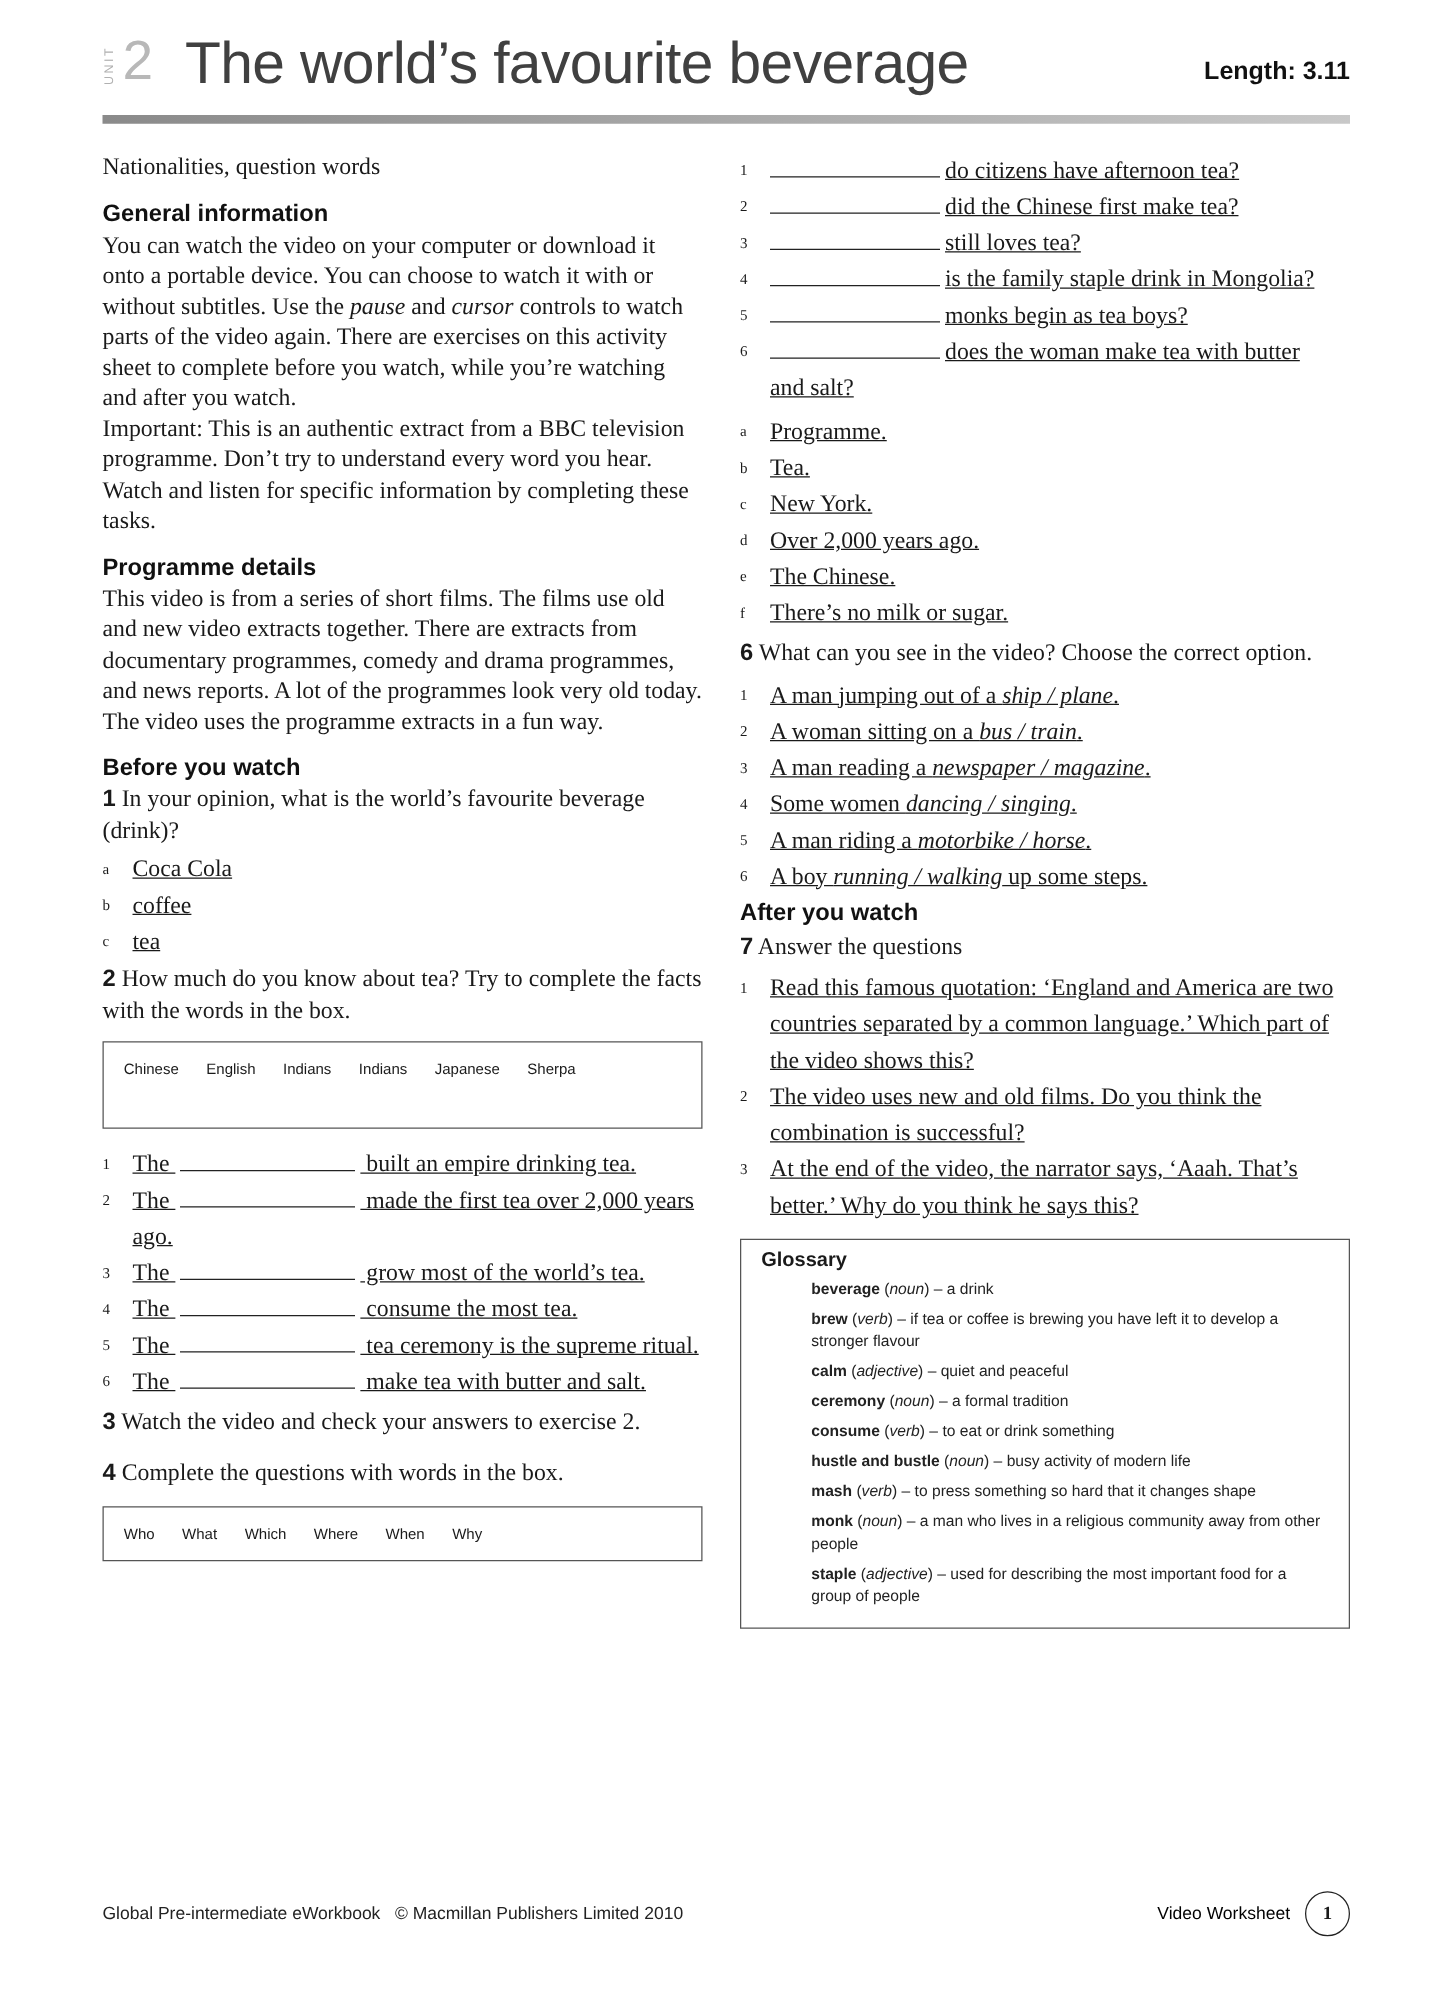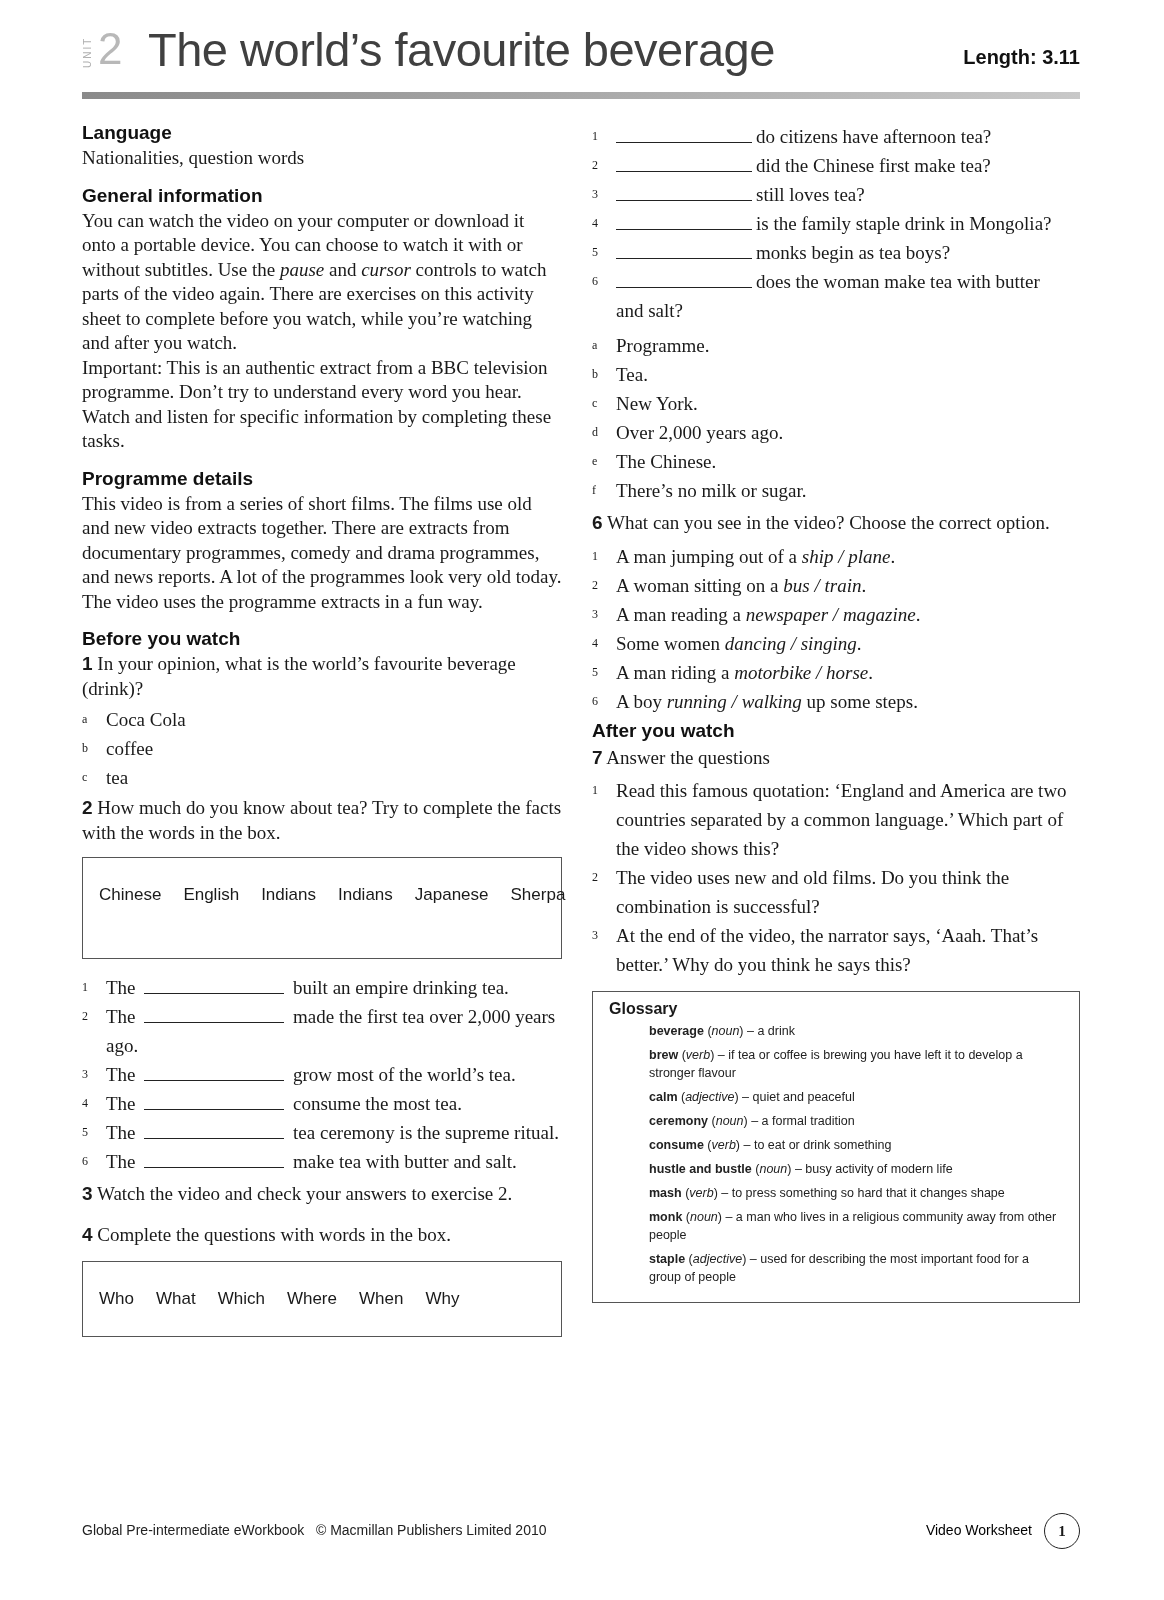--- a/index.html
+++ b/index.html
@@ -13,23 +13,23 @@
 
   .col { position: absolute; top: 122px; }
   .left { left: 82px; width: 480px; }
   .right { left: 592px; width: 488px; }
   .h { font-family: "Liberation Sans", sans-serif; font-weight: bold; font-size: 19px; margin: 0 0 2px 0; color: #111; }
   p { margin: 0; font-size: 19px; line-height: 24.5px; }
   .gap { height: 14px; }
   .ex-num { font-family: "Liberation Sans", sans-serif; font-weight: bold; font-size: 19px; }
   .item { display: flex; font-size: 19px; line-height: 29px; }
   .item .n { width: 24px; font-size: 12px; flex: none; }
-  .item .t { flex: 1; }
+  .item .t { flex: 1; text-decoration: underline; }
   .blank { display: inline-block; border-bottom: 1px solid #222; vertical-align: baseline; height: 16px; }
-  .box { border: 1.3px solid #555; padding: 24px 16px; font-family: "Liberation Sans", sans-serif; font-size: 17px; line-height: 26px; }
+  .box { border: 1.3px solid #555; padding: 8px 16px; font-family: "Liberation Sans", sans-serif; font-size: 12px; line-height: 26px; }
   .box span { margin-right: 22px; }
   .gloss { border: 1.3px solid #555; padding: 8px 16px 10px 16px; font-family: "Liberation Sans", sans-serif; }
   .gloss .gt { font-weight: bold; font-size: 16px; margin-bottom: 4px; }
   .gloss .ge { font-size: 12.5px; line-height: 18px; margin-bottom: 6px; color: #222; padding-left: 40px; }
   .gloss b { font-weight: bold; }
   .gloss i { font-style: italic; }
   .footer { position: absolute; top: 1522px; left: 82px; width: 998px; font-family: "Liberation Sans", sans-serif; font-size: 14px; }
   .footer .fl { position: absolute; left: 0; top: 0; color: #222; }
   .footer .fr { position: absolute; right: 48px; top: 0; color: #000000; }
   .page-circle { position: absolute; right: 0; top: -9px; width: 34px; height: 34px; border: 1.3px solid #222; border-radius: 50%; text-align: center; line-height: 34px; font-family: "Liberation Serif", serif; font-weight: bold; font-size: 15px; }
@@ -40,21 +40,20 @@
 
 <div class="header">
   <div class="unit-label">UNIT</div>
   <div class="unit-num">2</div>
   <div class="title">The world’s favourite beverage</div>
   <div class="length">Length: 3.11</div>
 </div>
 <div class="rule"></div>
 
 <div class="col left">
-  <div class="h">Language</div>
   <p>Nationalities, question words</p>
   <div class="gap"></div>
   <div class="h">General information</div>
   <p><span>You can watch the video on your computer or download it onto a portable device. You can choose to watch it with or without subtitles. Use the </span><i class="em">pause</i><span> and </span><i class="em">cursor</i><span> controls to watch parts of the video again. There are exercises on this activity sheet to complete before you watch, while you’re watching and after you watch.</span></p>
   <p>Important: This is an authentic extract from a BBC television programme. Don’t try to understand every word you hear. Watch and listen for specific information by completing these tasks.</p>
   <div class="gap"></div>
   <div class="h">Programme details</div>
   <p>This video is from a series of short films. The films use old and new video extracts together. There are extracts from documentary programmes, comedy and drama programmes, and news reports. A lot of the programmes look very old today. The video uses the programme extracts in a fun way.</p>
   <div class="gap"></div>
   <div class="h">Before you watch</div>

